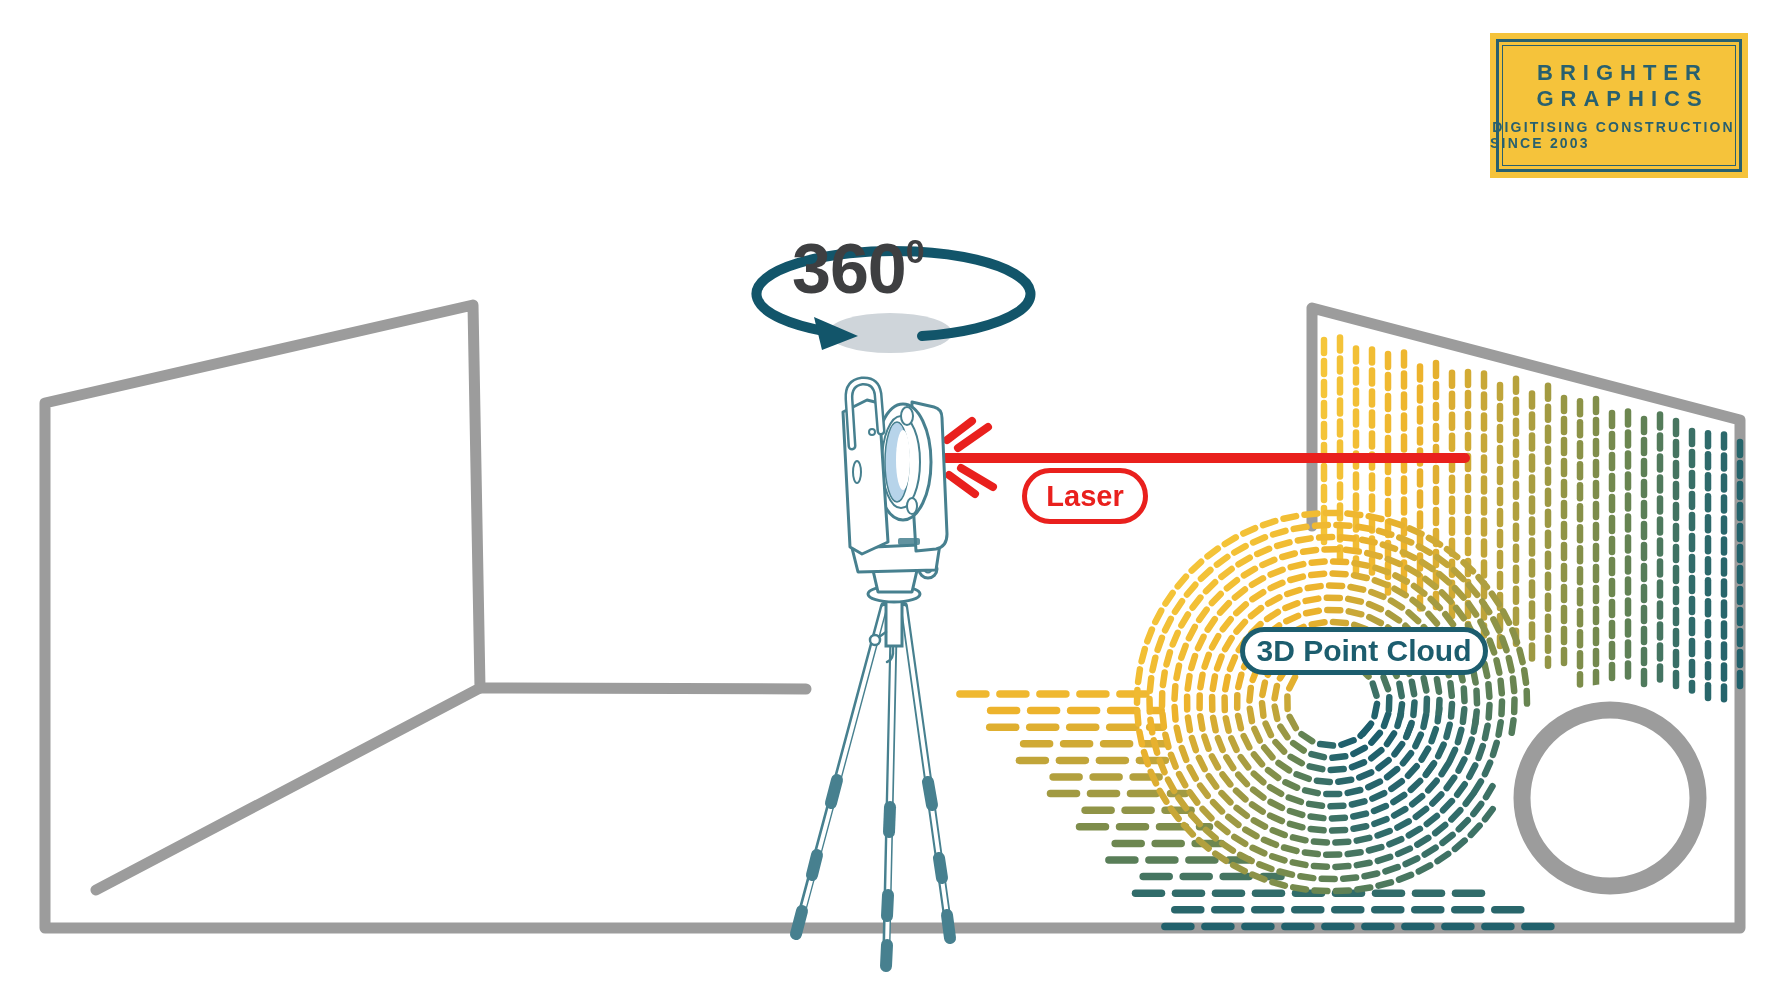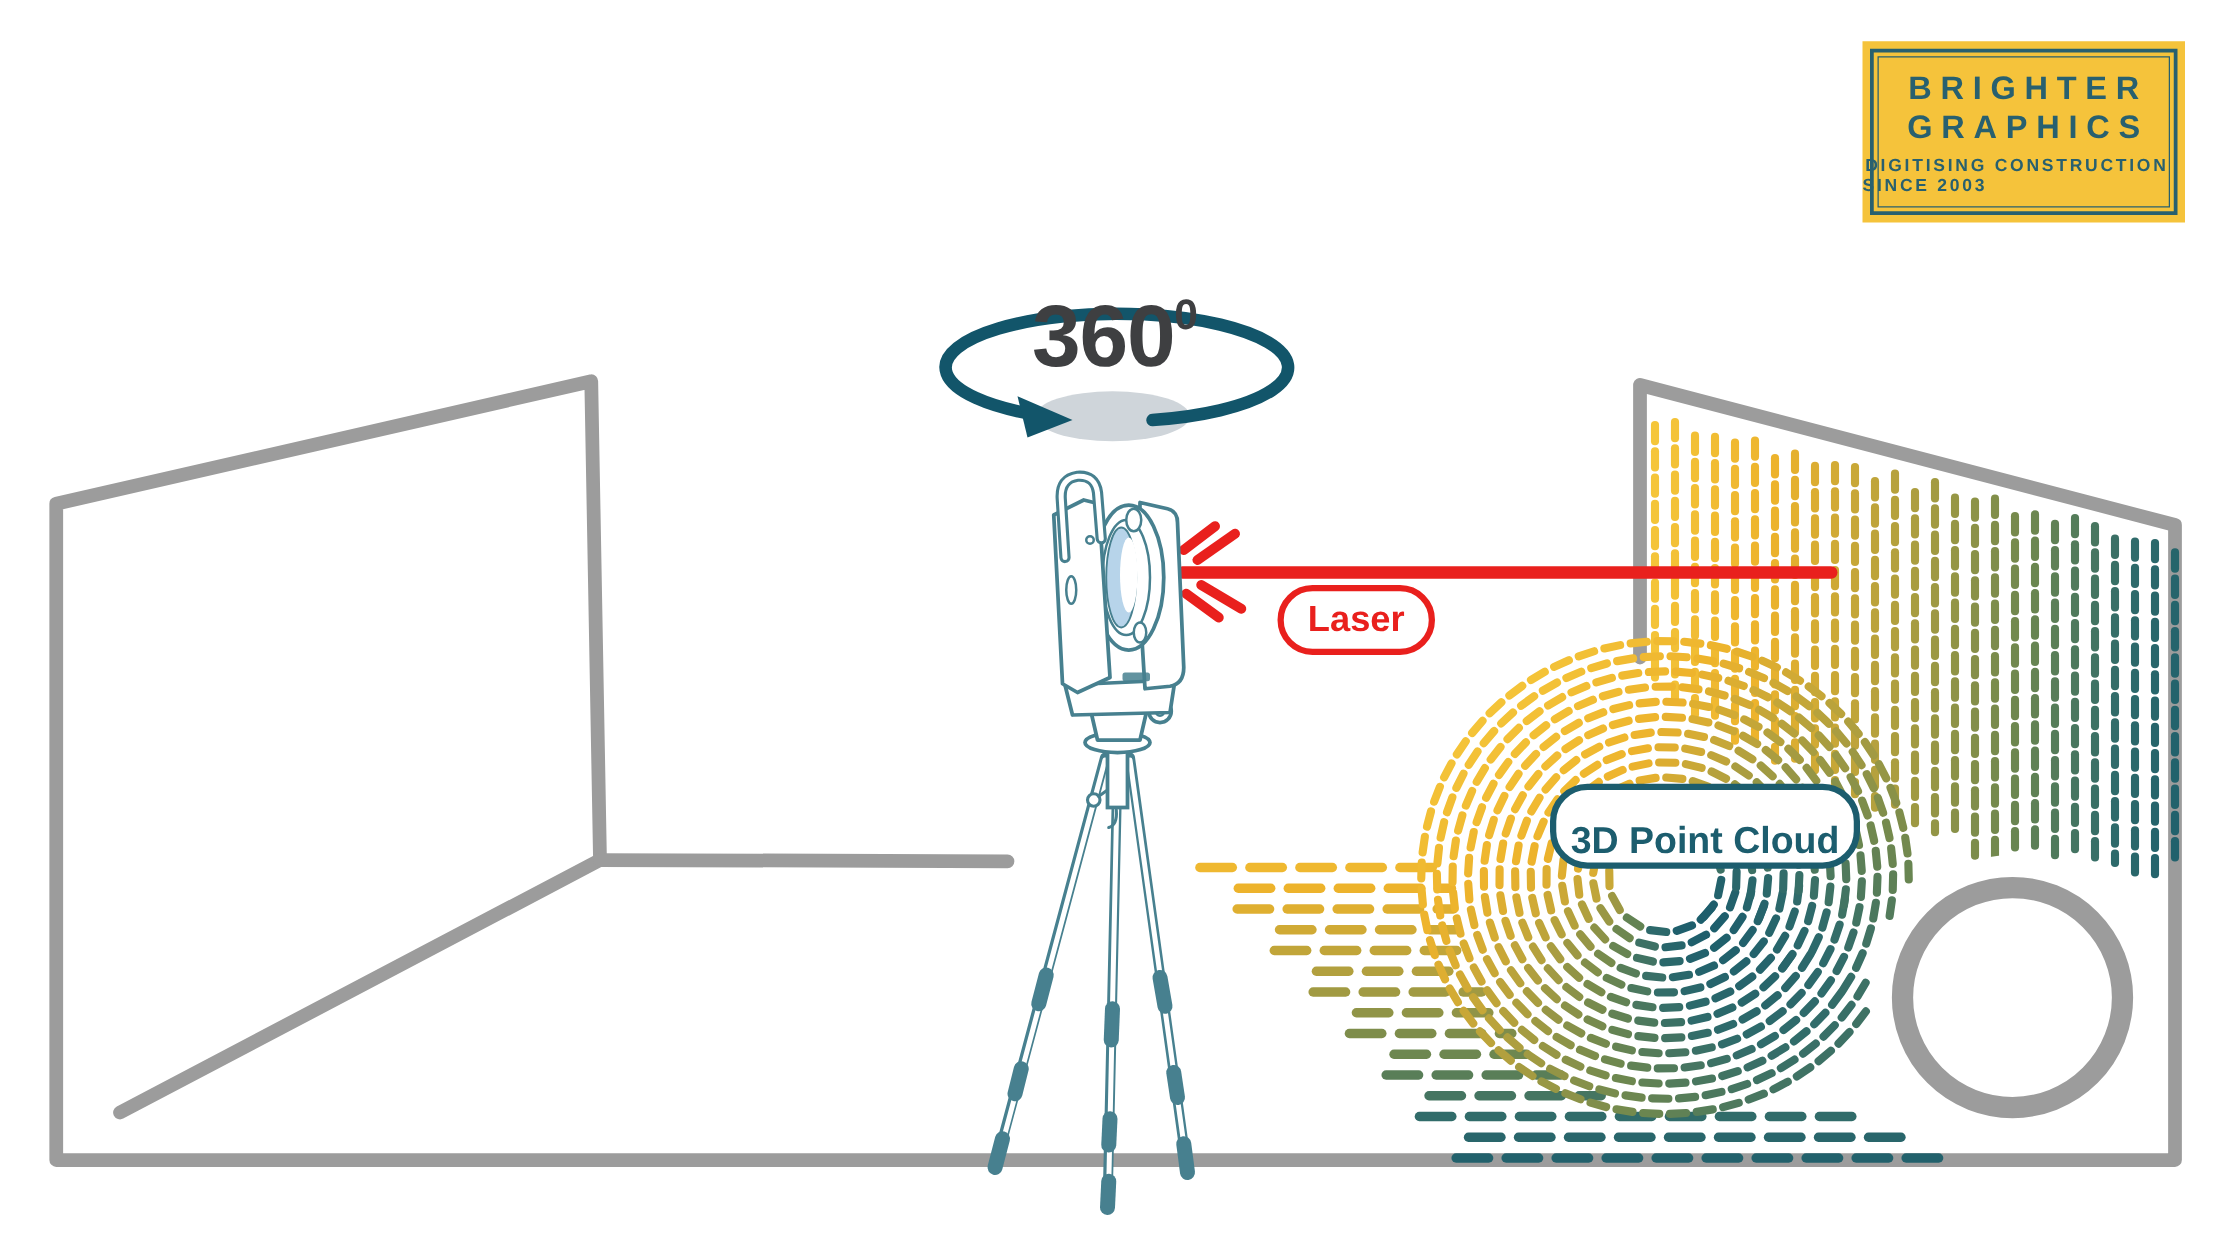--- a/index.html
+++ b/index.html
@@ -18,53 +18,52 @@
 
   
   .logo{
     position:absolute;left:1490px;top:33px;width:258px;height:145px;z-index:3;
     background:var(--logo-bg,#F5C33B);
     display:flex;flex-direction:column;align-items:center;justify-content:center;
   }
   .logo .b1{position:absolute;inset:6px;border:3px solid var(--logo-fg,#28606F);pointer-events:none;}
   .logo .b2{position:absolute;inset:12px;border:1.5px solid var(--logo-fg,#28606F);pointer-events:none;}
   .logo .line{
-    font-size:26px;font-weight:700;color:var(--logo-fg,#28606F);
+    font-size:22px;font-weight:700;color:var(--logo-fg,#28606F);
     letter-spacing:7px;text-indent:7px;line-height:1.2;
   }
   .logo .tagline{
     margin-top:7px;font-size:14px;font-weight:700;color:var(--logo-fg,#28606F);
     letter-spacing:2.2px;text-indent:2.2px;
   }
 
   
   .rotation{
     position:absolute;left:792px;top:234px;width:200px;z-index:3;
-    text-align:center;color:var(--rotation-text,#3E3F41);
+    color:var(--rotation-text,#3E3F41);
     font-weight:700;font-size:70px;letter-spacing:-1px;line-height:1;
   }
   .rotation sup{font-size:34px;vertical-align:30px;letter-spacing:0;}
 
   
   .pill{
     position:absolute;z-index:3;background:#ffffff;border-radius:30px;
     display:flex;align-items:center;justify-content:center;
     font-weight:700;box-sizing:border-box;
   }
   .pill.laser{
     left:1022px;top:448px;width:126px;height:56px;
     border:5px solid var(--laser-red,#E9201D);color:var(--laser-red,#E9201D);
     font-size:29px;
     margin-top:20px;
   }
   .pill.pcloud{
-    left:1240px;top:627px;width:248px;height:68px;
+    left:1240px;top:627px;width:248px;height:48px;
     border:5px solid var(--pill-teal,#1C5D6E);color:var(--pill-teal,#1C5D6E);
     font-size:30px;
-    align-items:flex-end;
   }
 </style>
 </head>
 <body>
 
 <div id="stage">
 
 
   <div class="logo">
     <div class="b1"></div>

